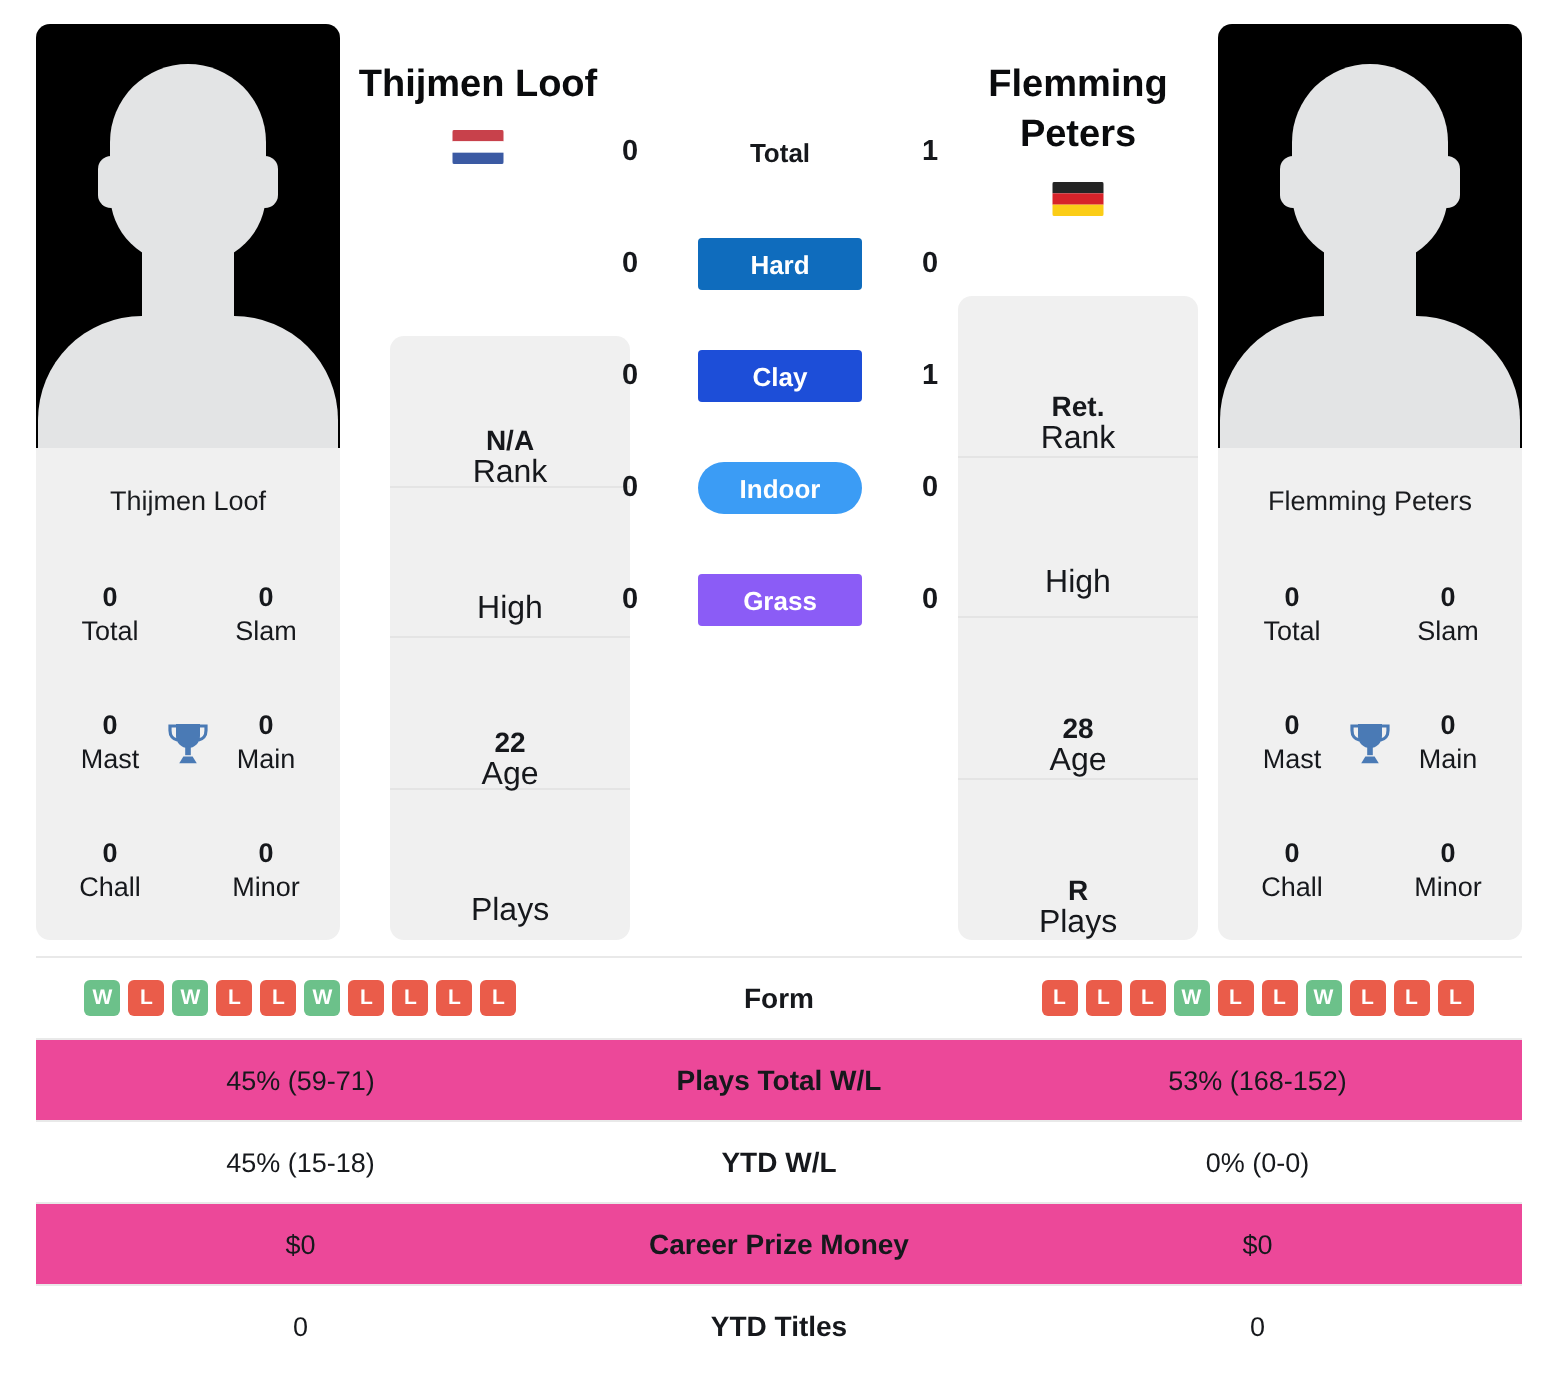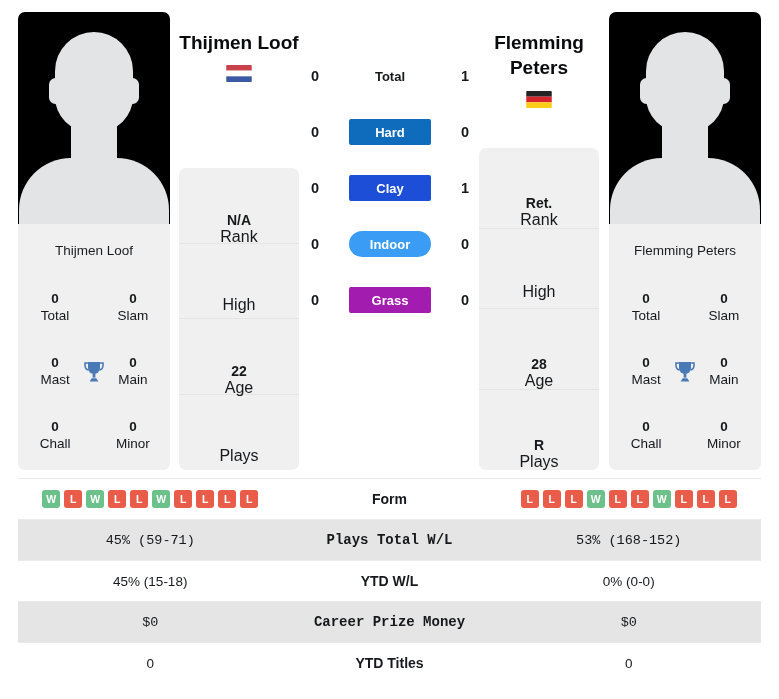--- a/index.html
+++ b/index.html
@@ -58,21 +58,21 @@
   .stat-cell { width: 54px; text-align: center; line-height: 1.25; }
   .stat-val { font-size: 13.5px; font-weight: bold; color: #16181c; }
   .stat-lab { font-size: 13.5px; color: #16181c; }
   .trophy { width: 30px; display: flex; justify-content: center; }
 
   
   .info-panel {
     position: absolute; width: 120px;
     background: #f0f0f0; border-radius: 7px; overflow: hidden;
   }
-  .info-panel.left  { left: 179px; top: 168px; height: 302px; }
+  .info-panel.left  { left: 195px; top: 168px; height: 302px; }
   .info-panel.right { left: 479px; top: 148px; height: 322px; }
   .info-cell {
     display: flex; flex-direction: column; align-items: center;
     justify-content: center; border-bottom: 1px solid #e4e4e4;
   }
   .info-panel.left  .info-cell { height: 75.5px; }
   .info-panel.right .info-cell { height: 80.5px; }
   .info-cell:last-child { border-bottom: none; }
   .info-val { font-size: 14px; font-weight: bold; color: #16181c; margin-top: 48px; }
   .info-lab { font-size: 16px; color: #16181c; }
@@ -106,21 +106,21 @@
     color: #ffffff; border-radius: 2px;
   }
   .badge.plain { background: transparent; color: #16181c; font-weight: bold; }
 
   
   .table { position: absolute; left: 18px; top: 478px; width: 743px; }
   .trow {
     display: flex; align-items: center; height: 41px;
     border-top: 1px solid #e9e9e9;
   }
-  .trow.alt { background: #e5e5e5; font-family: Liberation Mono, monospace; }
+  .trow.alt { background: #ec4899; }
   .tcell {
     flex: 1 1 0; text-align: center; font-size: 13.5px; color: #16181c;
   }
   .tcell.mid { font-weight: bold; font-size: 14px; flex: 0 0 214px; }
   .forms { display: flex; justify-content: center; gap: 4px; }
   .fbadge {
     width: 18px; height: 18px; border-radius: 3px; color: #ffffff;
     font-size: 10.5px; font-weight: bold;
     display: flex; align-items: center; justify-content: center;
   }
@@ -311,21 +311,21 @@
           <div class="badge" style="background: #1d4ed8;">Clay</div>
           <div class="score">1</div>
         </div>
         <div class="srow">
           <div class="score">0</div>
           <div class="badge" style="background: rgb(59, 156, 245); border-radius: 13px;">Indoor</div>
           <div class="score">0</div>
         </div>
         <div class="srow">
           <div class="score">0</div>
-          <div class="badge" style="background: #a21caf;">Grass</div>
+          <div class="badge" style="background: #8b5cf6;">Grass</div>
           <div class="score">0</div>
         </div>
       </div>
   </div>
 
   <div class="table">
       <div class="trow">
         <div class="tcell">
           <div class="forms">
             <div class="fbadge" style="background: rgb(108, 193, 138);">W</div>

